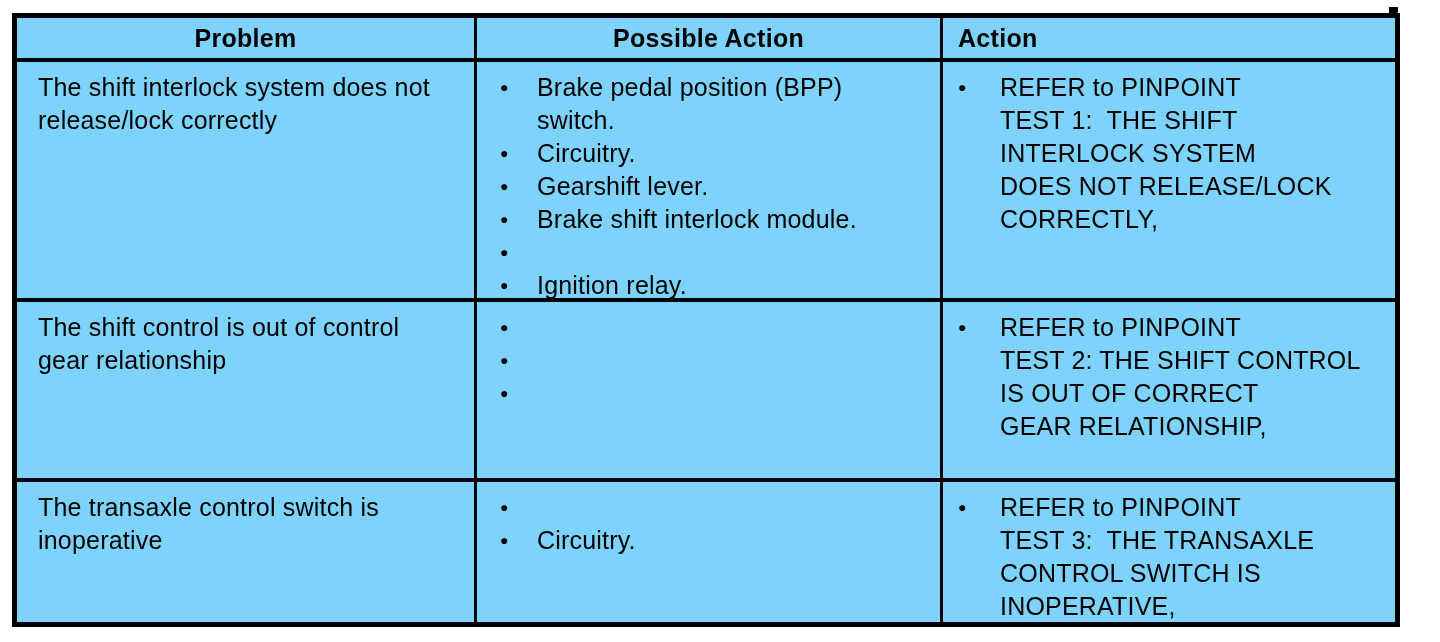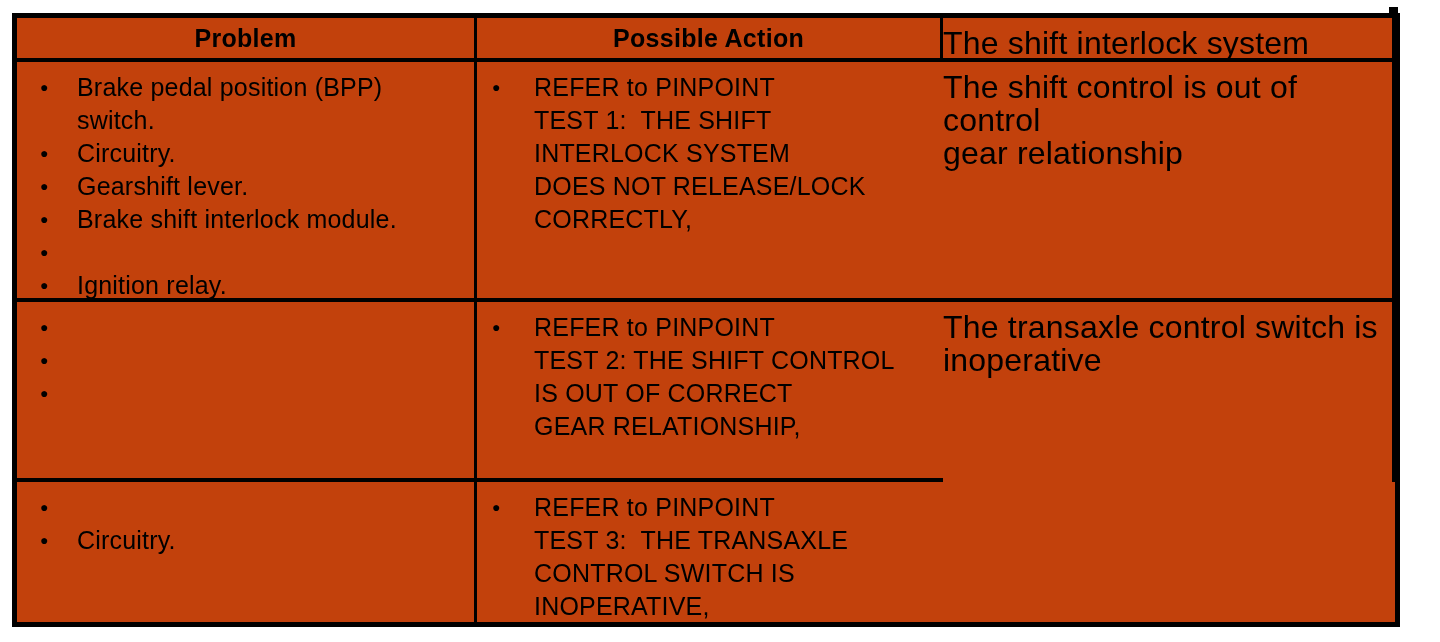--- a/index.html
+++ b/index.html
@@ -18,41 +18,41 @@
     background: #000000;
   }
   .diag-table {
     position: absolute;
     left: 12px; top: 13px;
     width: 1388px; height: 614px;
     border: 5px solid #000000;
     display: grid;
     grid-template-columns: 460px 466px 1fr;
     grid-template-rows: 44px 240px 180px 1fr;
-    background: #c2410c;
+    background: #7dd3fc;
   }
   .cell {
     border-right: 3px solid #000000;
     border-bottom: 4px solid #000000;
     overflow: hidden;
   }
   .cell.last-col { border-right: none; }
   .cell.last-row { border-bottom: none; }
   .header-cell {
     display: flex;
     align-items: center;
     font-weight: 700;
     font-size: 25px;
     letter-spacing: 0.3px;
   }
   .header-cell.center { justify-content: center; }
   .header-cell.left { padding-left: 15px; }
   .problem-cell {
-    padding: 9px 8px 0 0;
-    font-size: 32px;
+    padding: 9px 8px 0 21px;
+    font-size: 25px;
     line-height: 33px;
     white-space: pre-wrap;
     letter-spacing: 0.2px;
   }
   .bullet-list {
     padding-top: 9px;
     list-style: none;
   }
   .bullet-item {
     display: flex;
@@ -77,20 +77,23 @@
 
 <div class="scan-nub"></div>
 
 <div class="diag-table">
 
   <div class="cell header-cell center">
     <span>Problem</span>
   </div>
   <div class="cell header-cell center">
     <span>Possible Action</span>
+  </div>
+  <div class="cell header-cell left last-col">
+    <span>Action</span>
   </div>
 
   <div class="cell problem-cell">The shift interlock system does not
 release/lock correctly</div>
   <div class="cell">
     <ul class="bullet-list causes">
       <li class="bullet-item">
         <span class="bullet">●</span>
         <span class="bullet-text">Brake pedal position (BPP)
 switch.</span>

